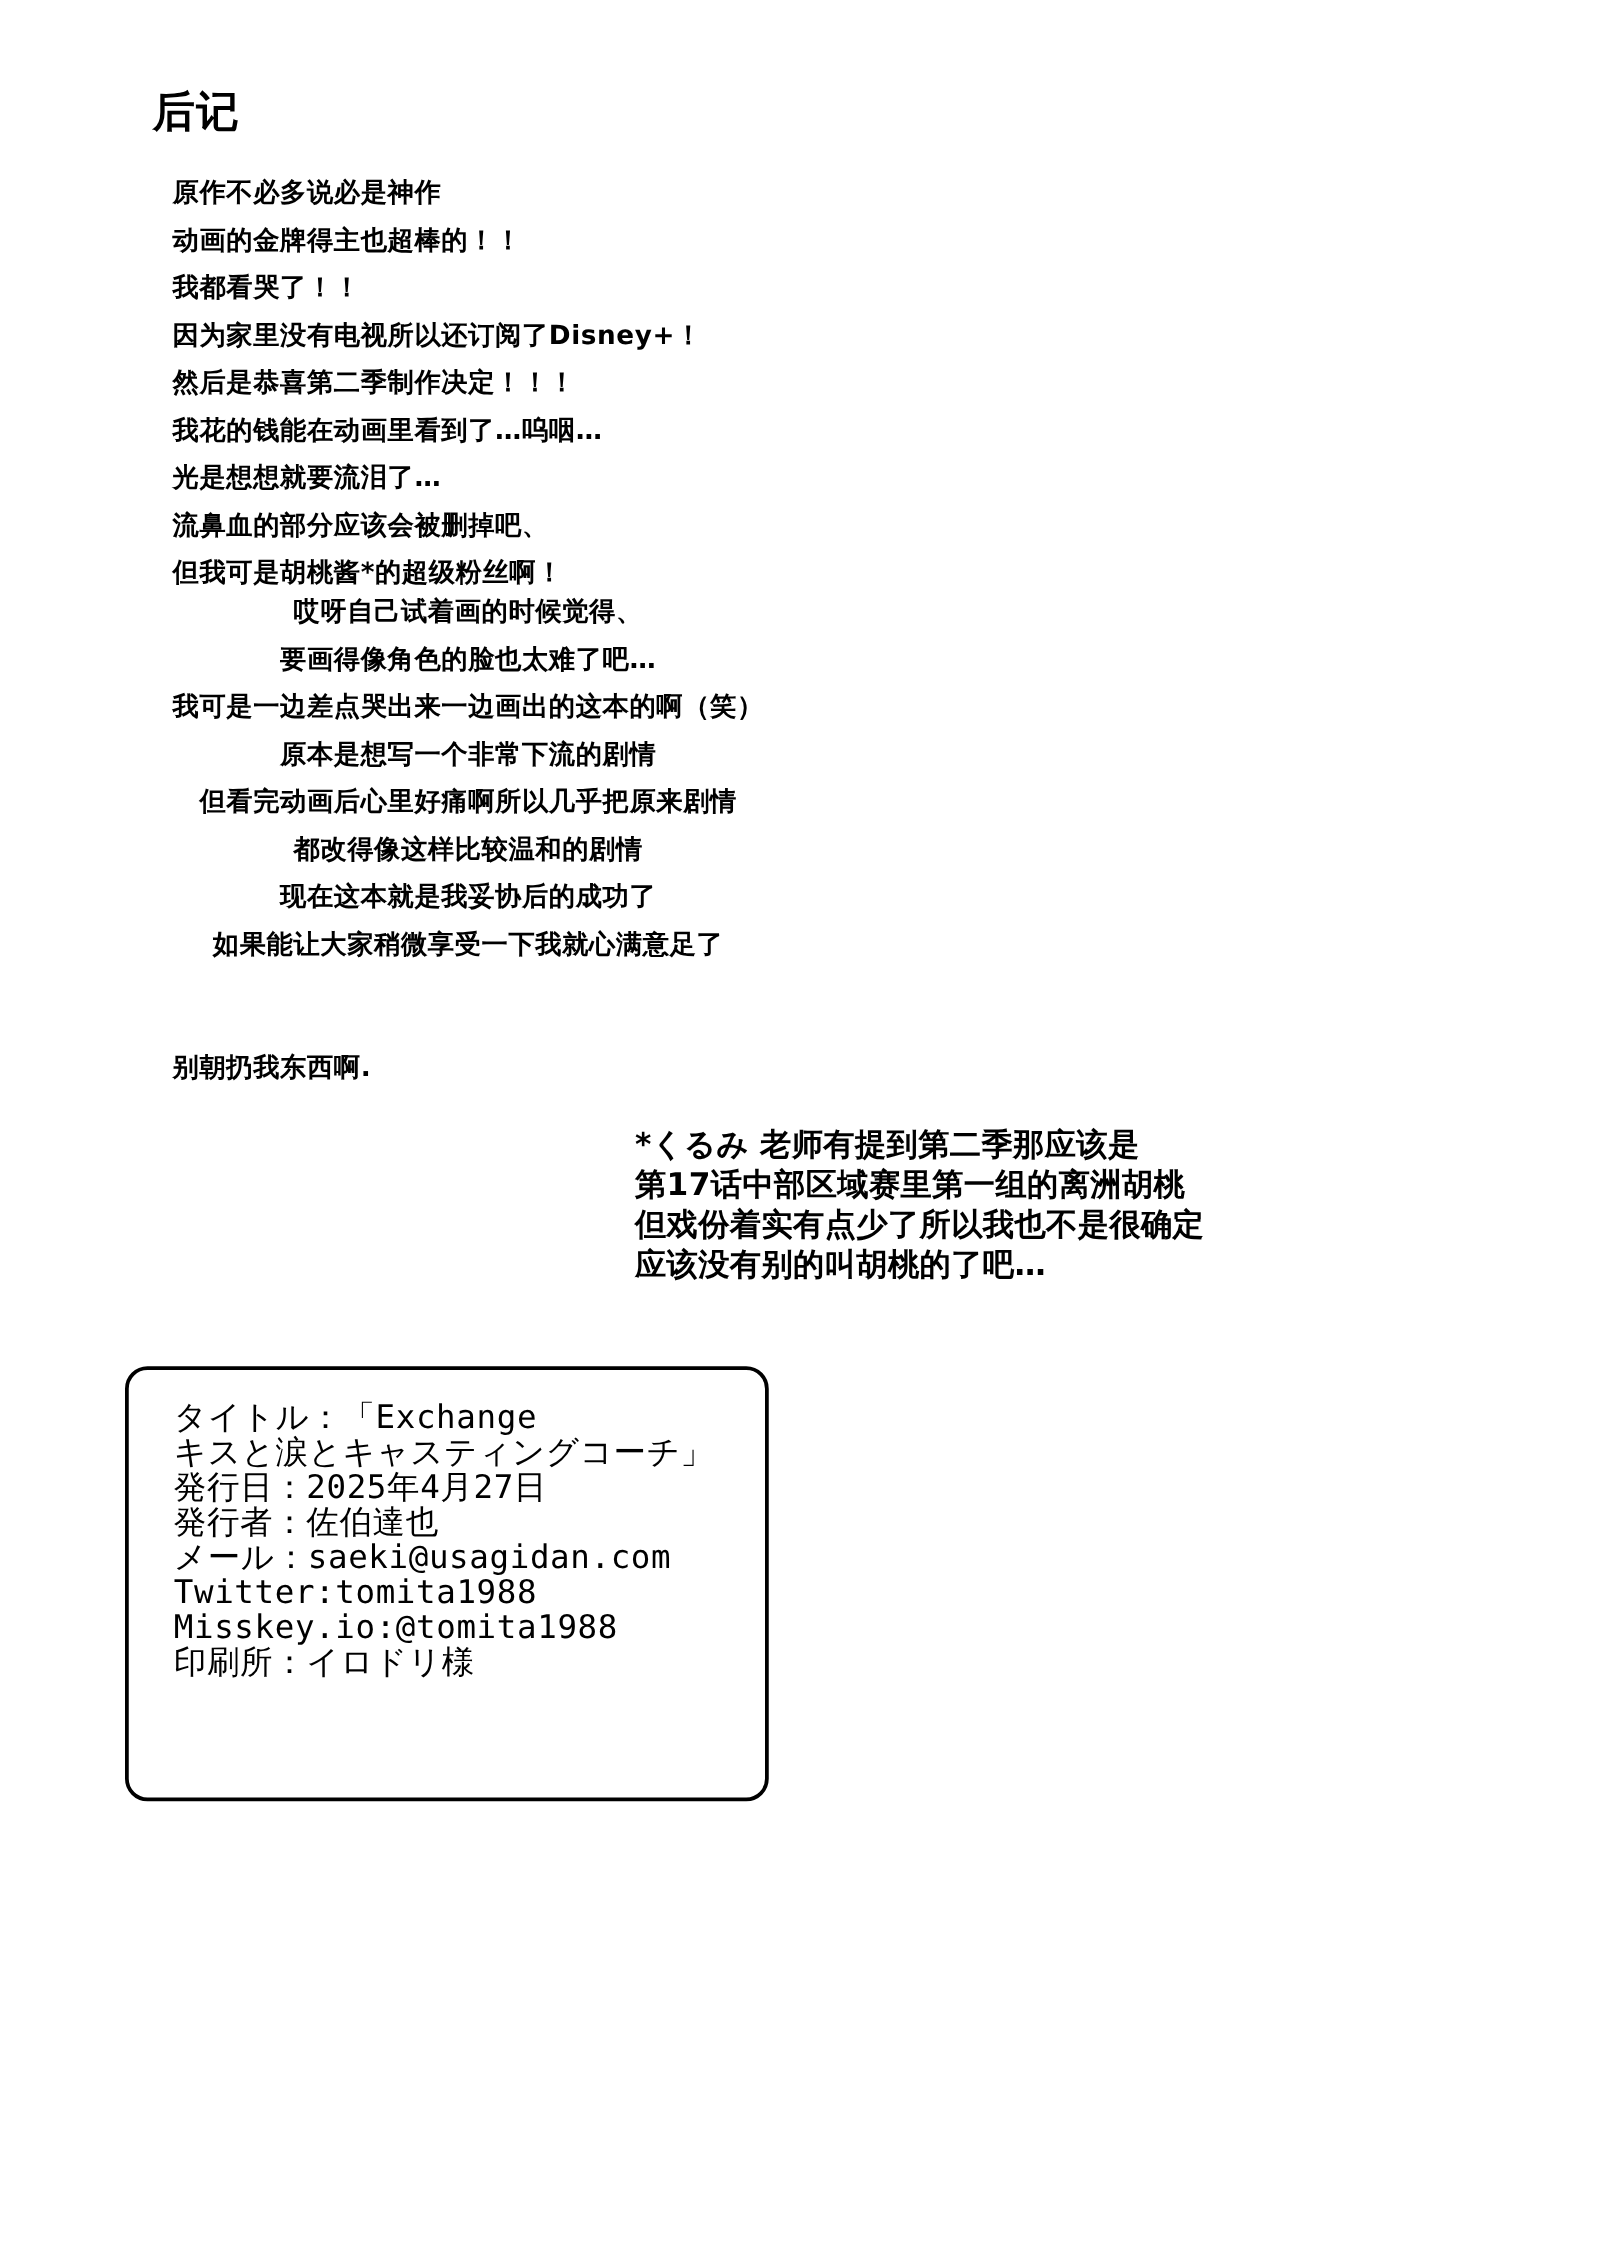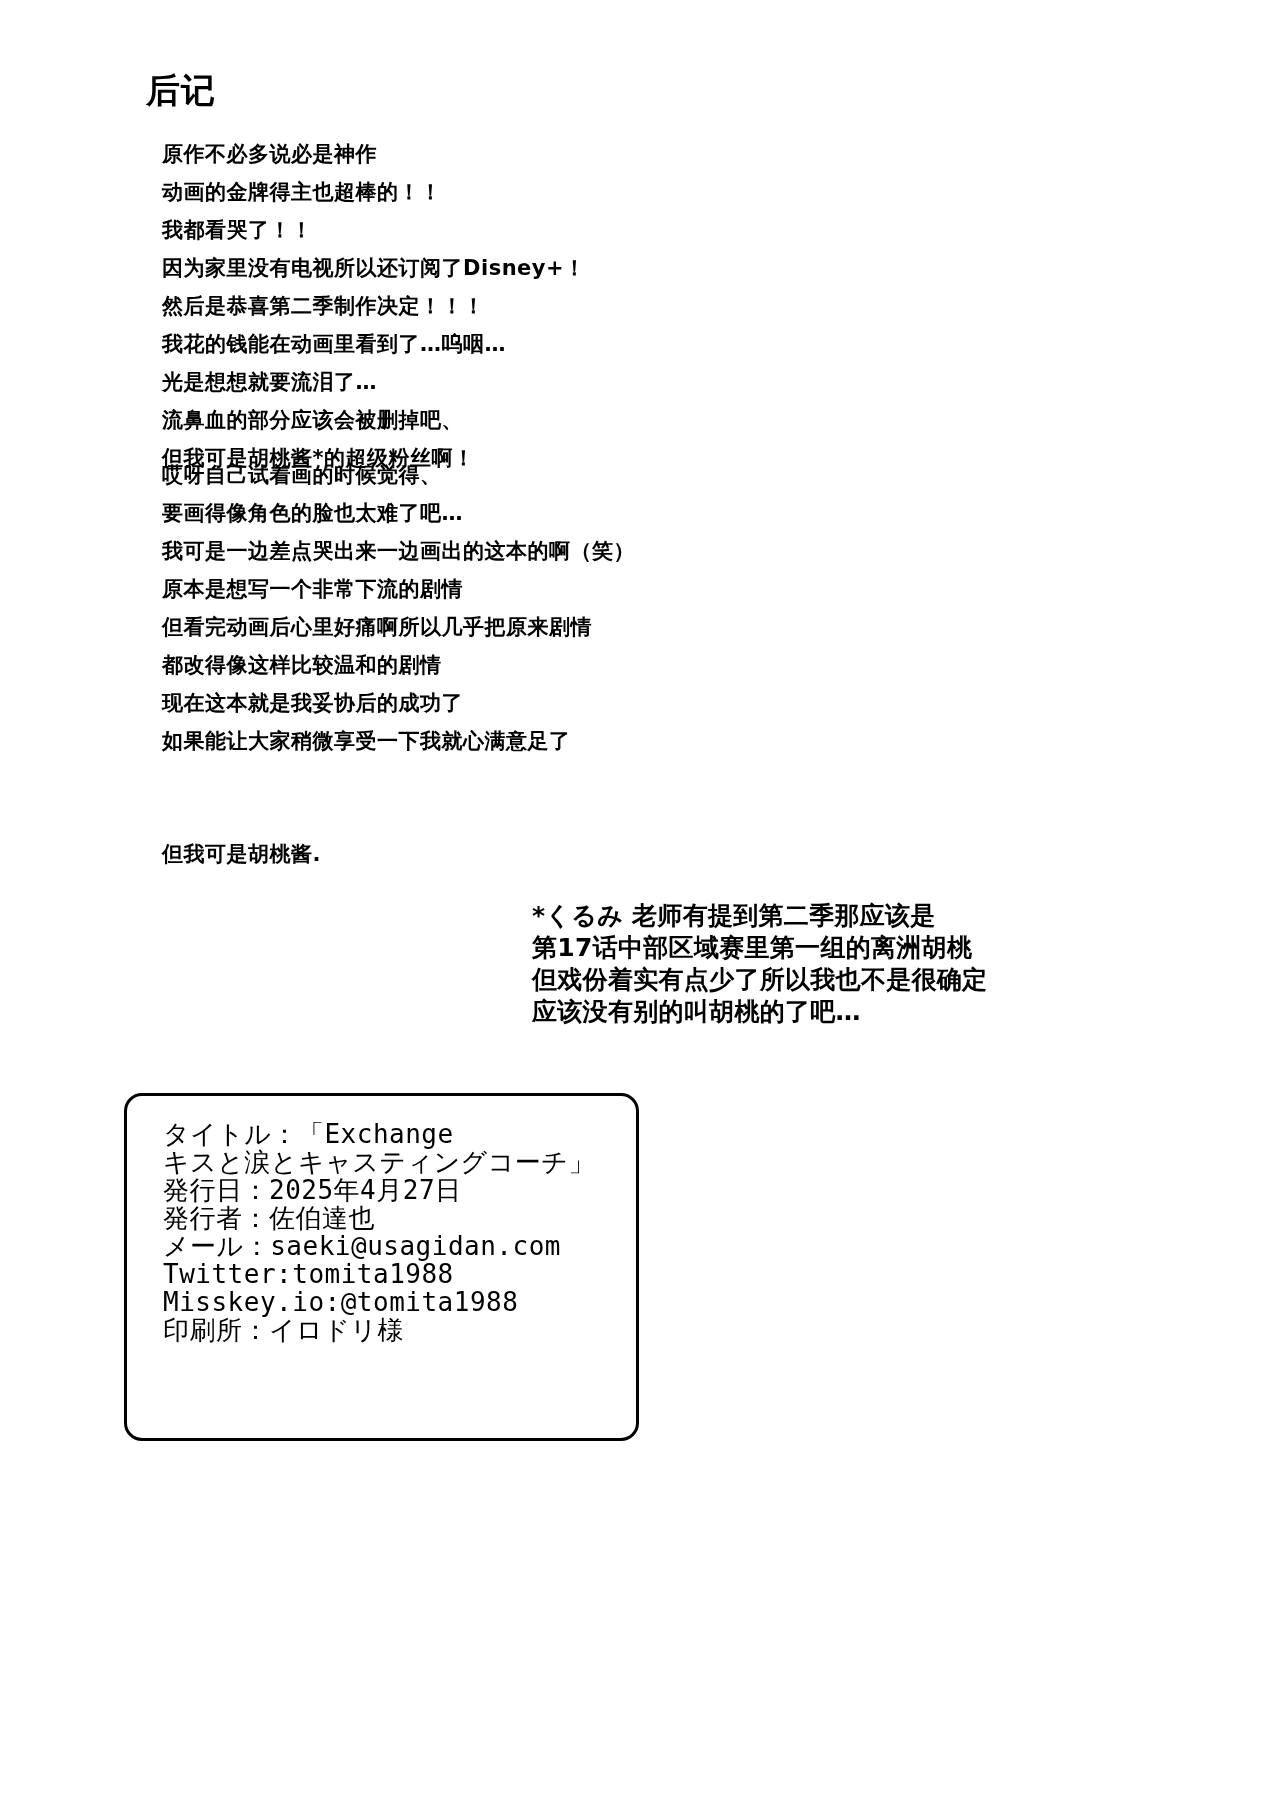--- a/index.html
+++ b/index.html
@@ -12,21 +12,20 @@
     height: 1807px;
     position: relative;
     font-family: "DejaVu Sans", "Liberation Sans", sans-serif;
     color: #000000;
     overflow: hidden;
   }
 
   .page {
     position: absolute;
     inset: 0;
-    margin-left: 24px;
   }
 
   
   .afterword-title {
     position: absolute;
     left: 122px;
     top: 72px;
     font-size: 34px;
     font-weight: 700;
     letter-spacing: 1px;
@@ -37,21 +36,21 @@
   .body-block {
     position: absolute;
     left: 138px;
     font-size: 21px;
     font-weight: 700;
     line-height: 38px;
     letter-spacing: 0.5px;
     white-space: pre-wrap;
   }
   #block-1 { top: 135px; }
-  #block-2 { top: 456px; }
+  #block-2 { top: 470px; text-align: center; }
   #block-3 { top: 775px; }
   #block-4 { top: 835px; }
 
   
   .footnote {
     position: absolute;
     left: 508px;
     top: 900px;
     font-size: 25px;
     font-weight: 700;
@@ -107,21 +106,21 @@
   <div class="body-block" id="block-2">哎呀自己试着画的时候觉得、
 要画得像角色的脸也太难了吧…
 我可是一边差点哭出来一边画出的这本的啊（笑）
 原本是想写一个非常下流的剧情
 但看完动画后心里好痛啊所以几乎把原来剧情
 都改得像这样比较温和的剧情
 现在这本就是我妥协后的成功了
 如果能让大家稍微享受一下我就心满意足了</div>
 
 
-  <div class="body-block" id="block-4">但我可是胡桃酱.</div>
+  <div class="body-block" id="block-4">别朝扔我东西啊.</div>
 
   <div class="footnote">*くるみ 老师有提到第二季那应该是
 第17话中部区域赛里第一组的离洲胡桃
 但戏份着实有点少了所以我也不是很确定
 应该没有别的叫胡桃的了吧…</div>
 
   <div class="colophon">
     <div class="colophon-inner mono-ish">タイトル：「Exchange
 キスと涙とキャスティングコーチ」
 発行日：2025年4月27日

